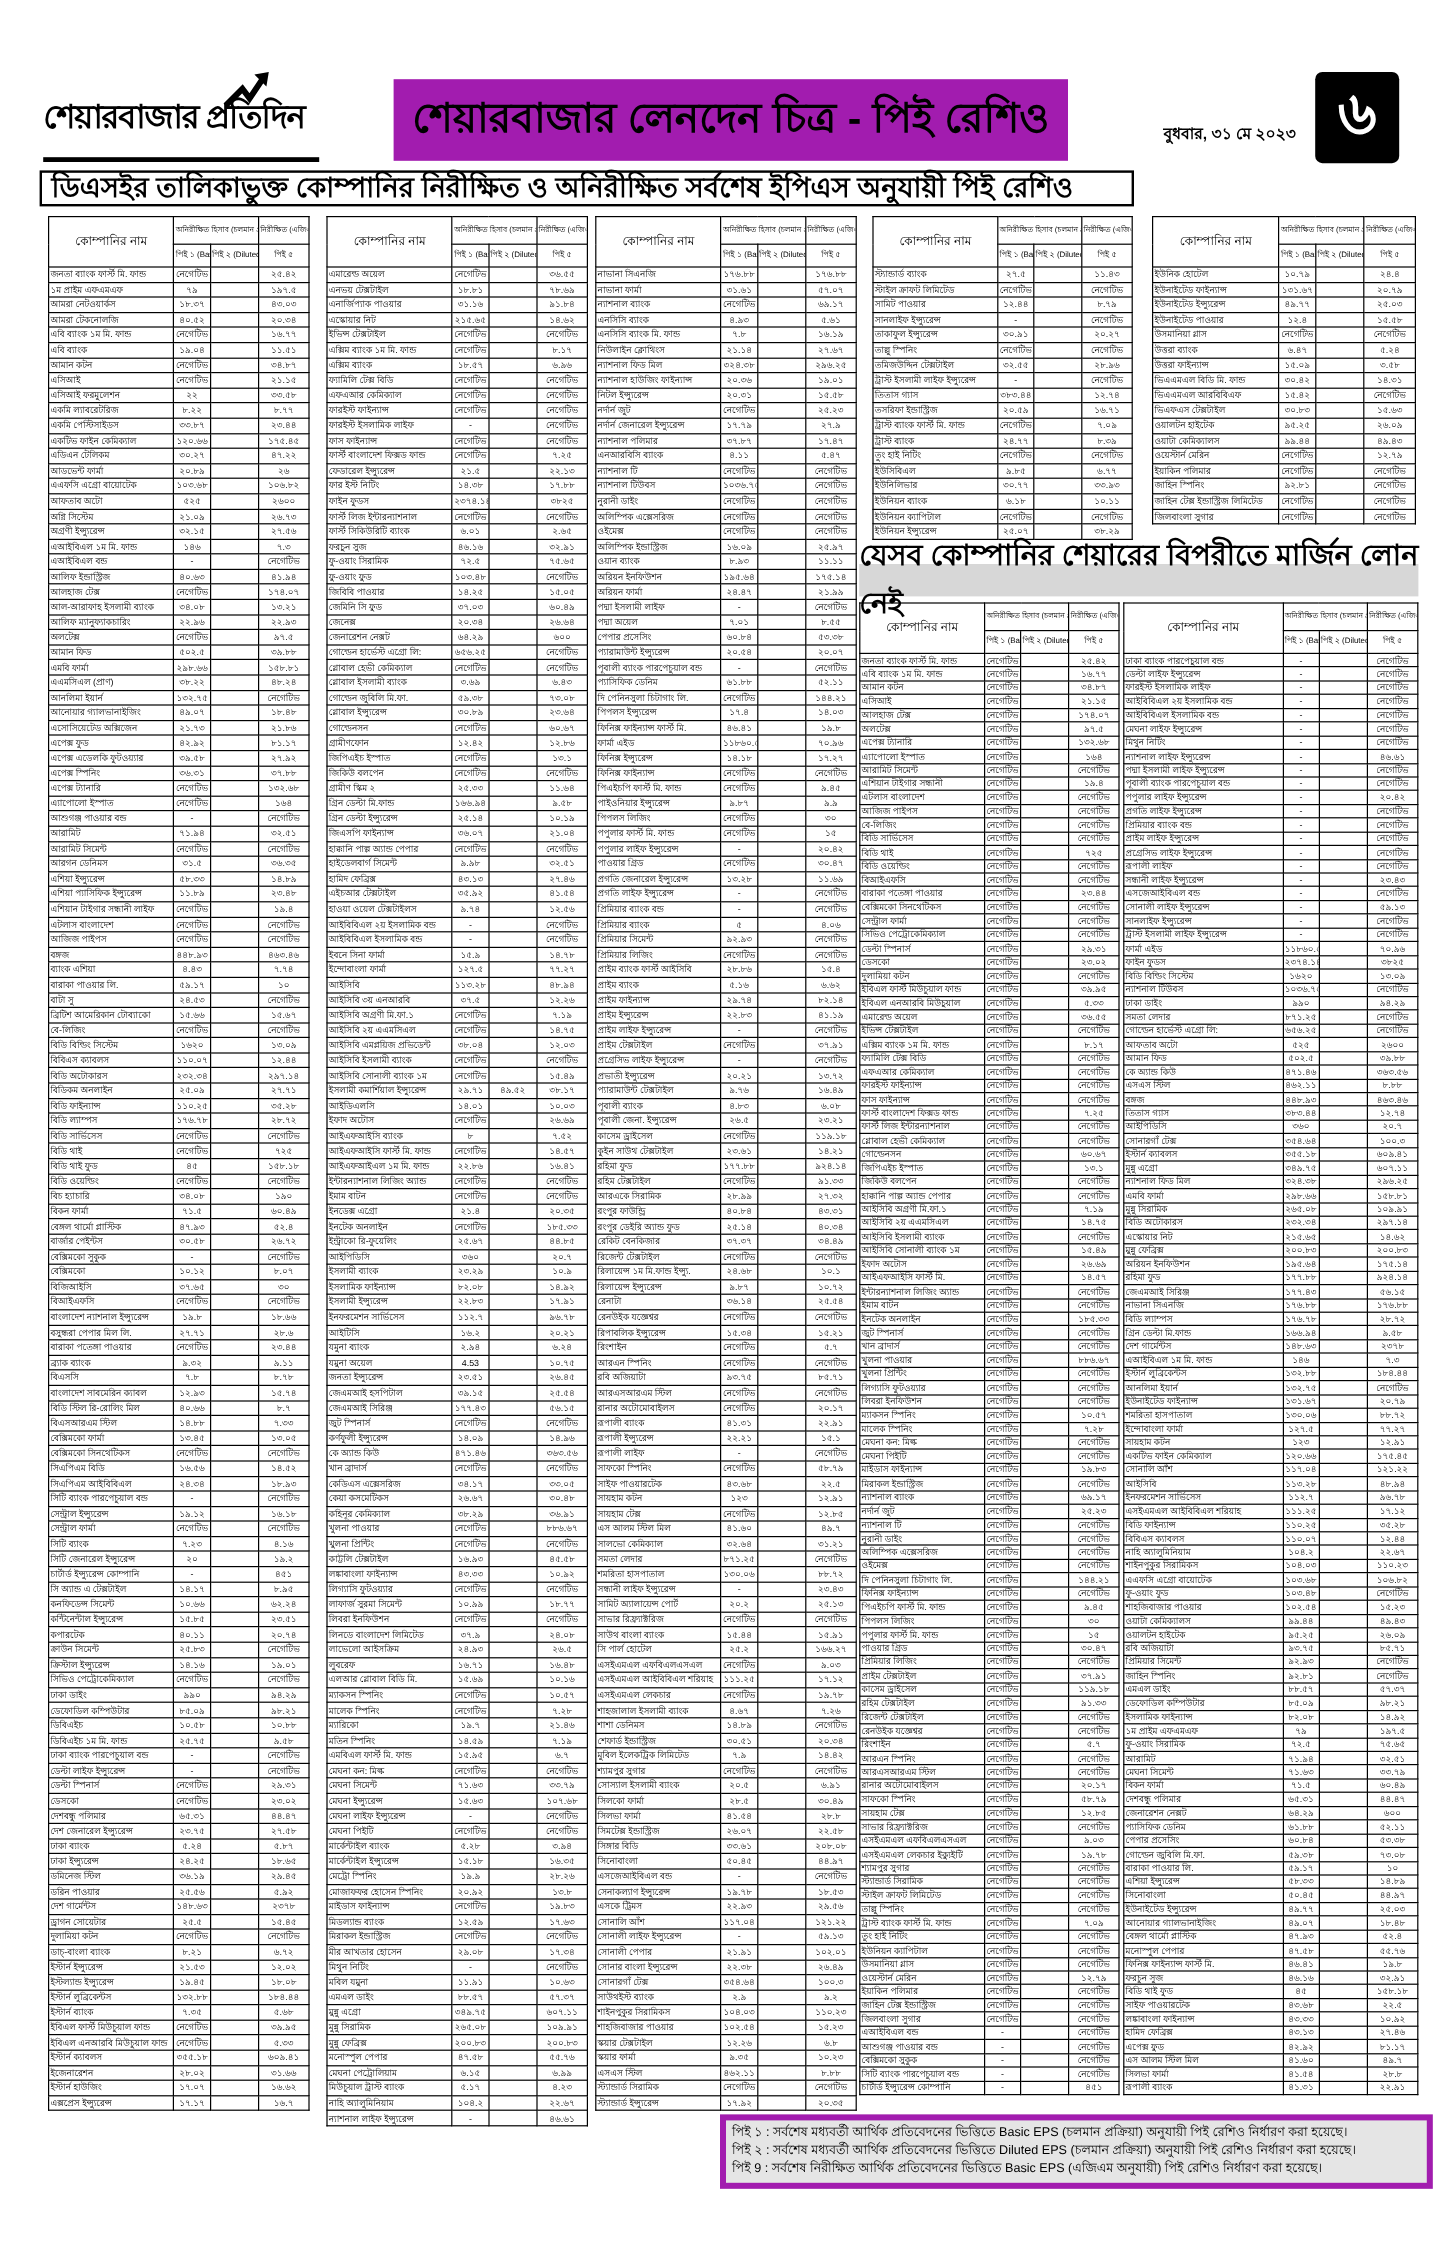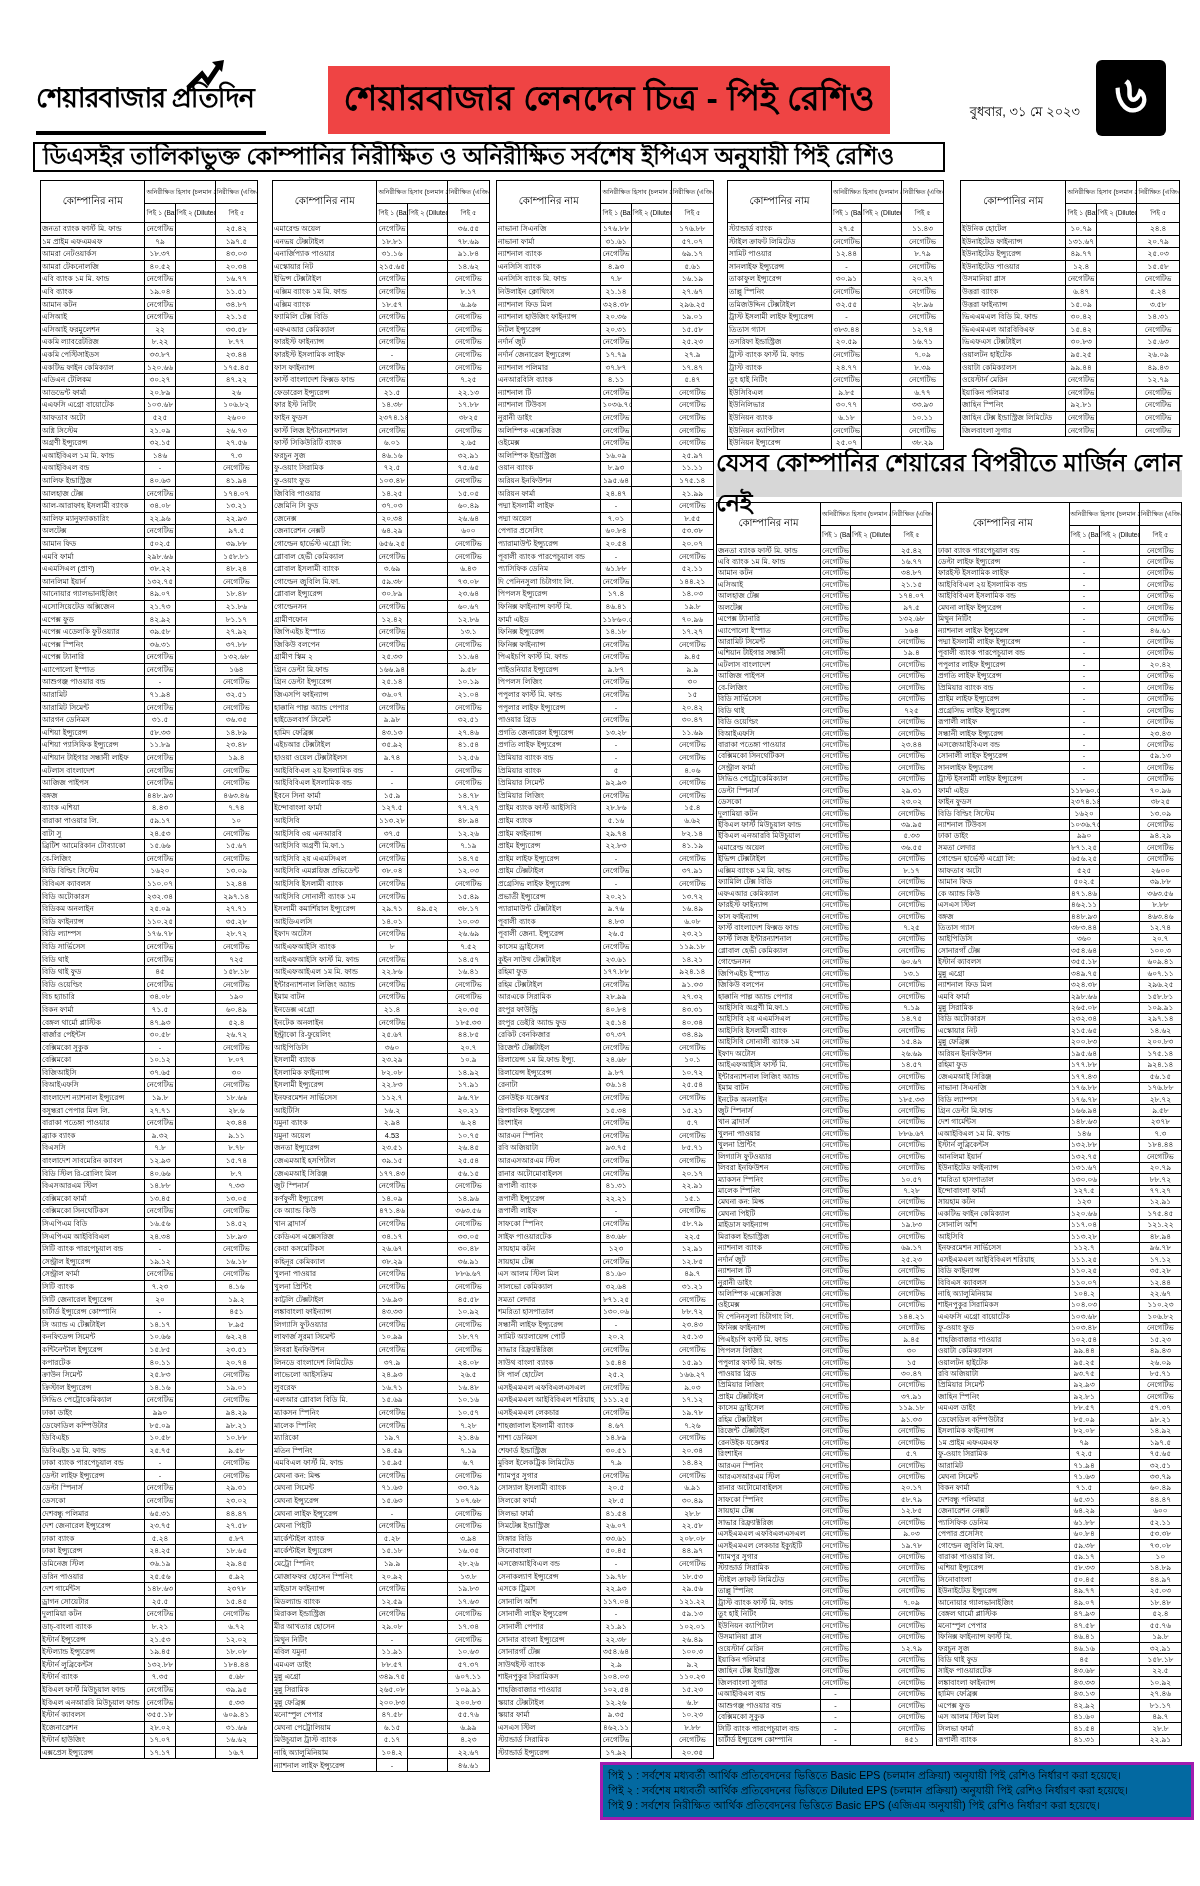--- a/index.html
+++ b/index.html
@@ -3,44 +3,44 @@
 <meta charset="utf-8">
 <style>
   html,body{margin:0;padding:0;}
   body{width:1200px;height:1886px;position:relative;background:#ffffff;
        font-family:"Liberation Sans",sans-serif;color:#000;}
   .abs{position:absolute;}
   
   .logo{left:36px;top:84px;width:230px;font-size:27px;font-weight:bold;
         letter-spacing:-1px;line-height:1.05;border-bottom:4px solid #000;padding-bottom:19px;}
   .logo-arrow{position:absolute;left:150px;top:-26px;}
-  .main-title-box{left:328px;top:66px;width:562px;height:68px;background:#ef4444;
+  .main-title-box{left:328px;top:66px;width:562px;height:68px;background:#a21caf;
         display:flex;align-items:center;justify-content:center;font-size:34px;font-weight:bold;}
-  .date{left:940px;top:102px;width:140px;font-size:13px;text-align:right;font-weight:normal;}
+  .date{left:940px;top:102px;width:140px;font-size:13px;text-align:right;font-weight:bold;}
   .page-badge{left:1096px;top:60px;width:70px;height:76px;background:#000;color:#fff;
         display:flex;align-items:center;justify-content:center;font-size:50px;font-weight:bold;border-radius:6px;}
   .subtitle-box{left:33px;top:142px;width:912px;height:30px;border:2px solid #000;
         font-size:23px;font-weight:bold;display:flex;align-items:center;padding-left:8px;box-sizing:border-box;}
   
   .tcol{top:180px;}
   table.pe{width:100%;border-collapse:collapse;table-layout:fixed;border:1px solid #000;}
   table.pe th,table.pe td{border:1px solid #000;padding:0 1px;overflow:hidden;white-space:nowrap;}
   table.pe th{font-weight:normal;}
   th.cname{font-size:10px;font-weight:bold;width:104px;}
   th.grp{font-size:6.3px;line-height:1.15;white-space:normal;height:22px;}
   th.sub{font-size:6.6px;line-height:1.1;white-space:normal;height:18px;}
   td.nm{font-size:7.4px;text-align:left;padding-left:2px;height:11.6px;line-height:1;}
   td.num{font-size:7.4px;text-align:center;height:11.6px;line-height:1;}
   .compact td.nm,.compact td.num{height:10.45px;}
   col.c1{width:104px;}col.c2{width:30px;}col.c3{width:40px;}col.c4{width:42px;}
   .wide col.c1{width:132px;}
   
   .margin-title{left:716px;top:470px;width:466px;height:27px;background:#d7d7d7;
         display:flex;align-items:center;justify-content:center;font-size:24px;font-weight:bold;}
-  .footnotes{left:600px;top:1762px;width:594px;background:#0369a1;border:3px solid #a21caf;
+  .footnotes{left:600px;top:1762px;width:594px;background:#e5e5e5;border:5px solid #a21caf;
         font-size:10.5px;line-height:1.45;padding:3px 5px;box-sizing:border-box;}
 </style>
 </head>
 <body>
 
 <div class="abs logo">
   <span>শেয়ারবাজার প্রতিদিন</span>
   <span class="logo-arrow">
     <svg width="40" height="34" viewBox="0 0 40 34">
         <path d="M2 30 L16 16 L22 24 L34 6" stroke="#000" stroke-width="5" fill="none"></path>

